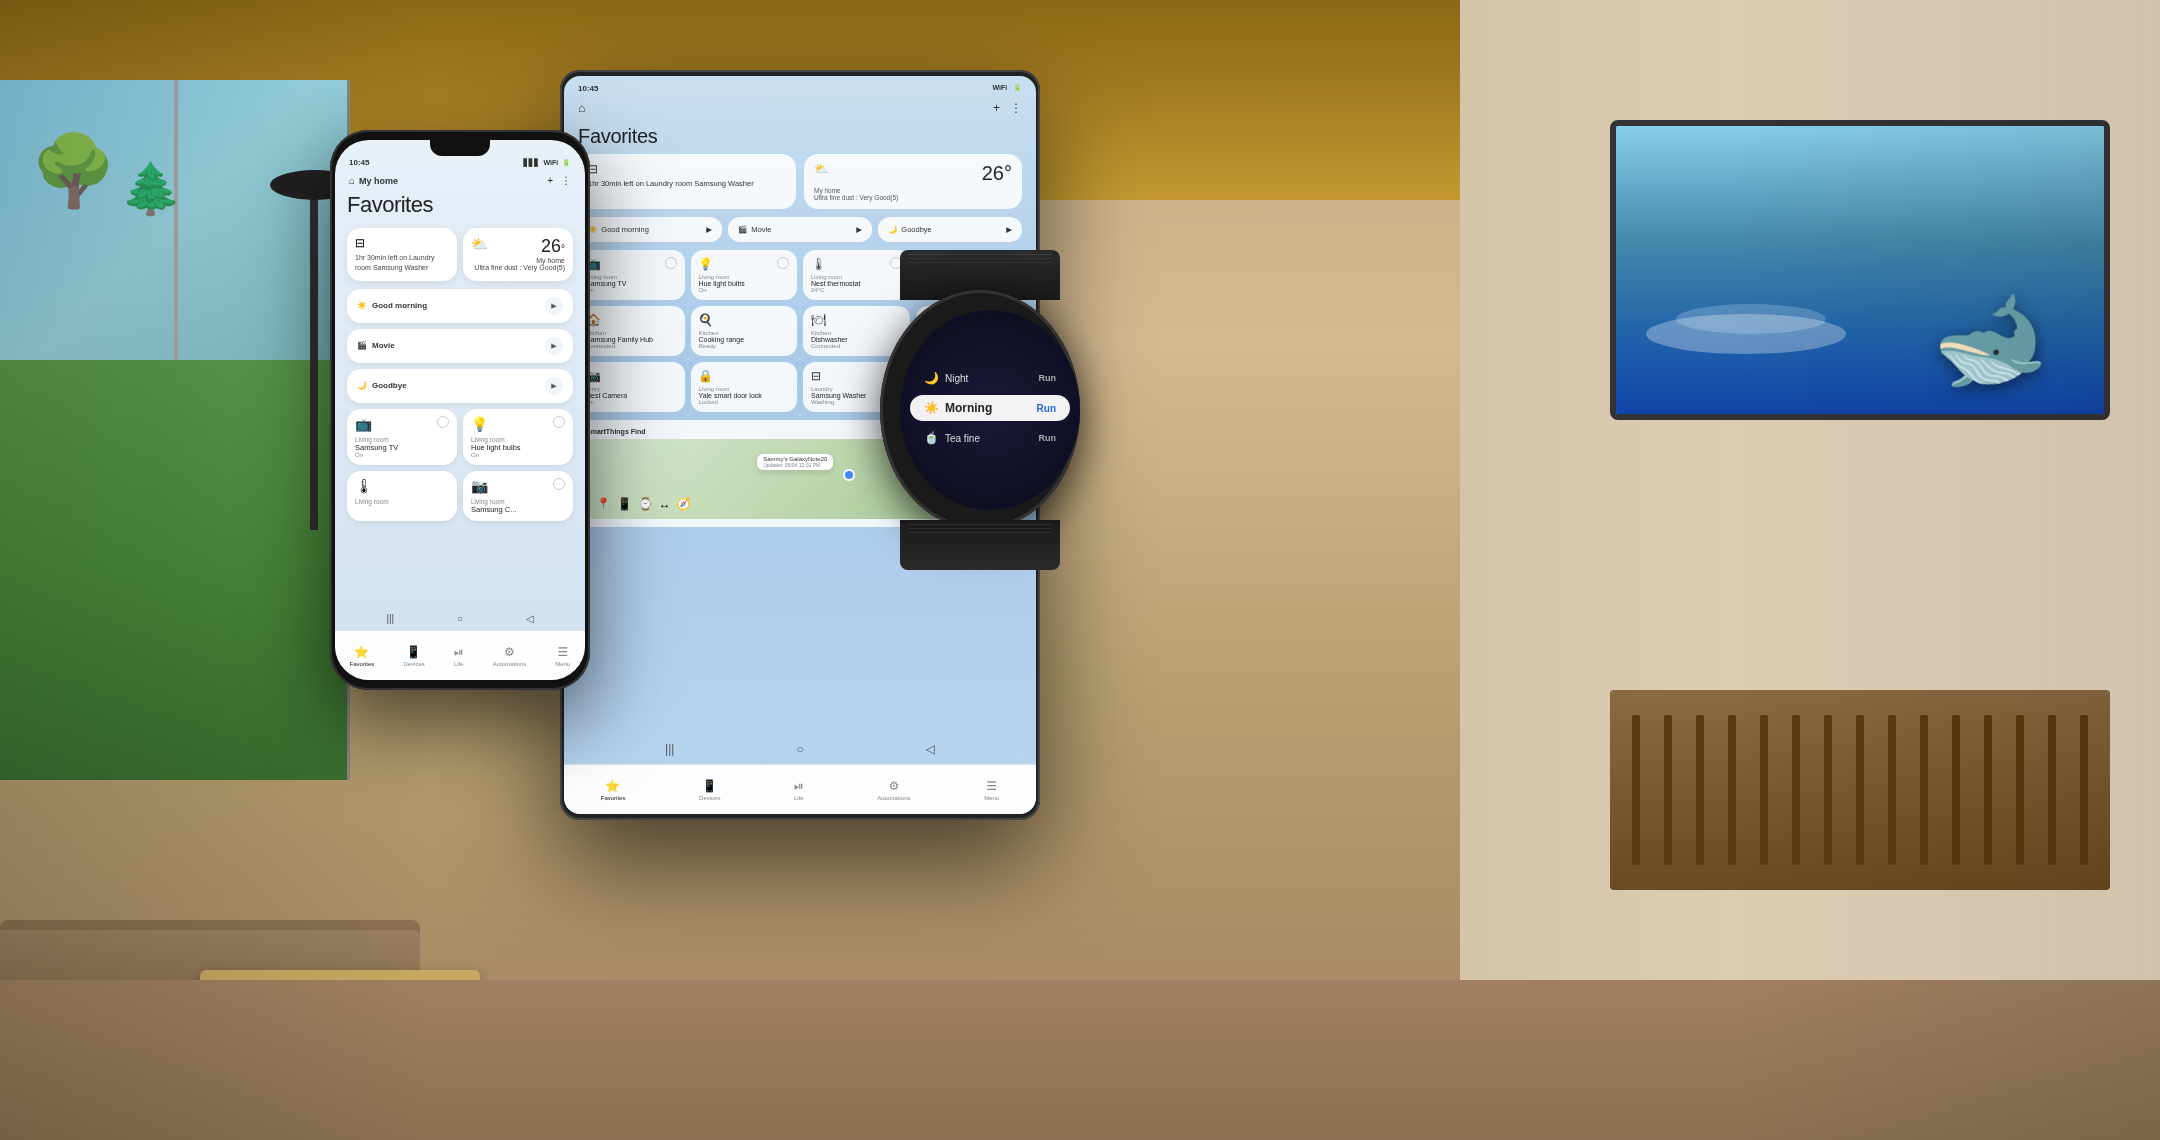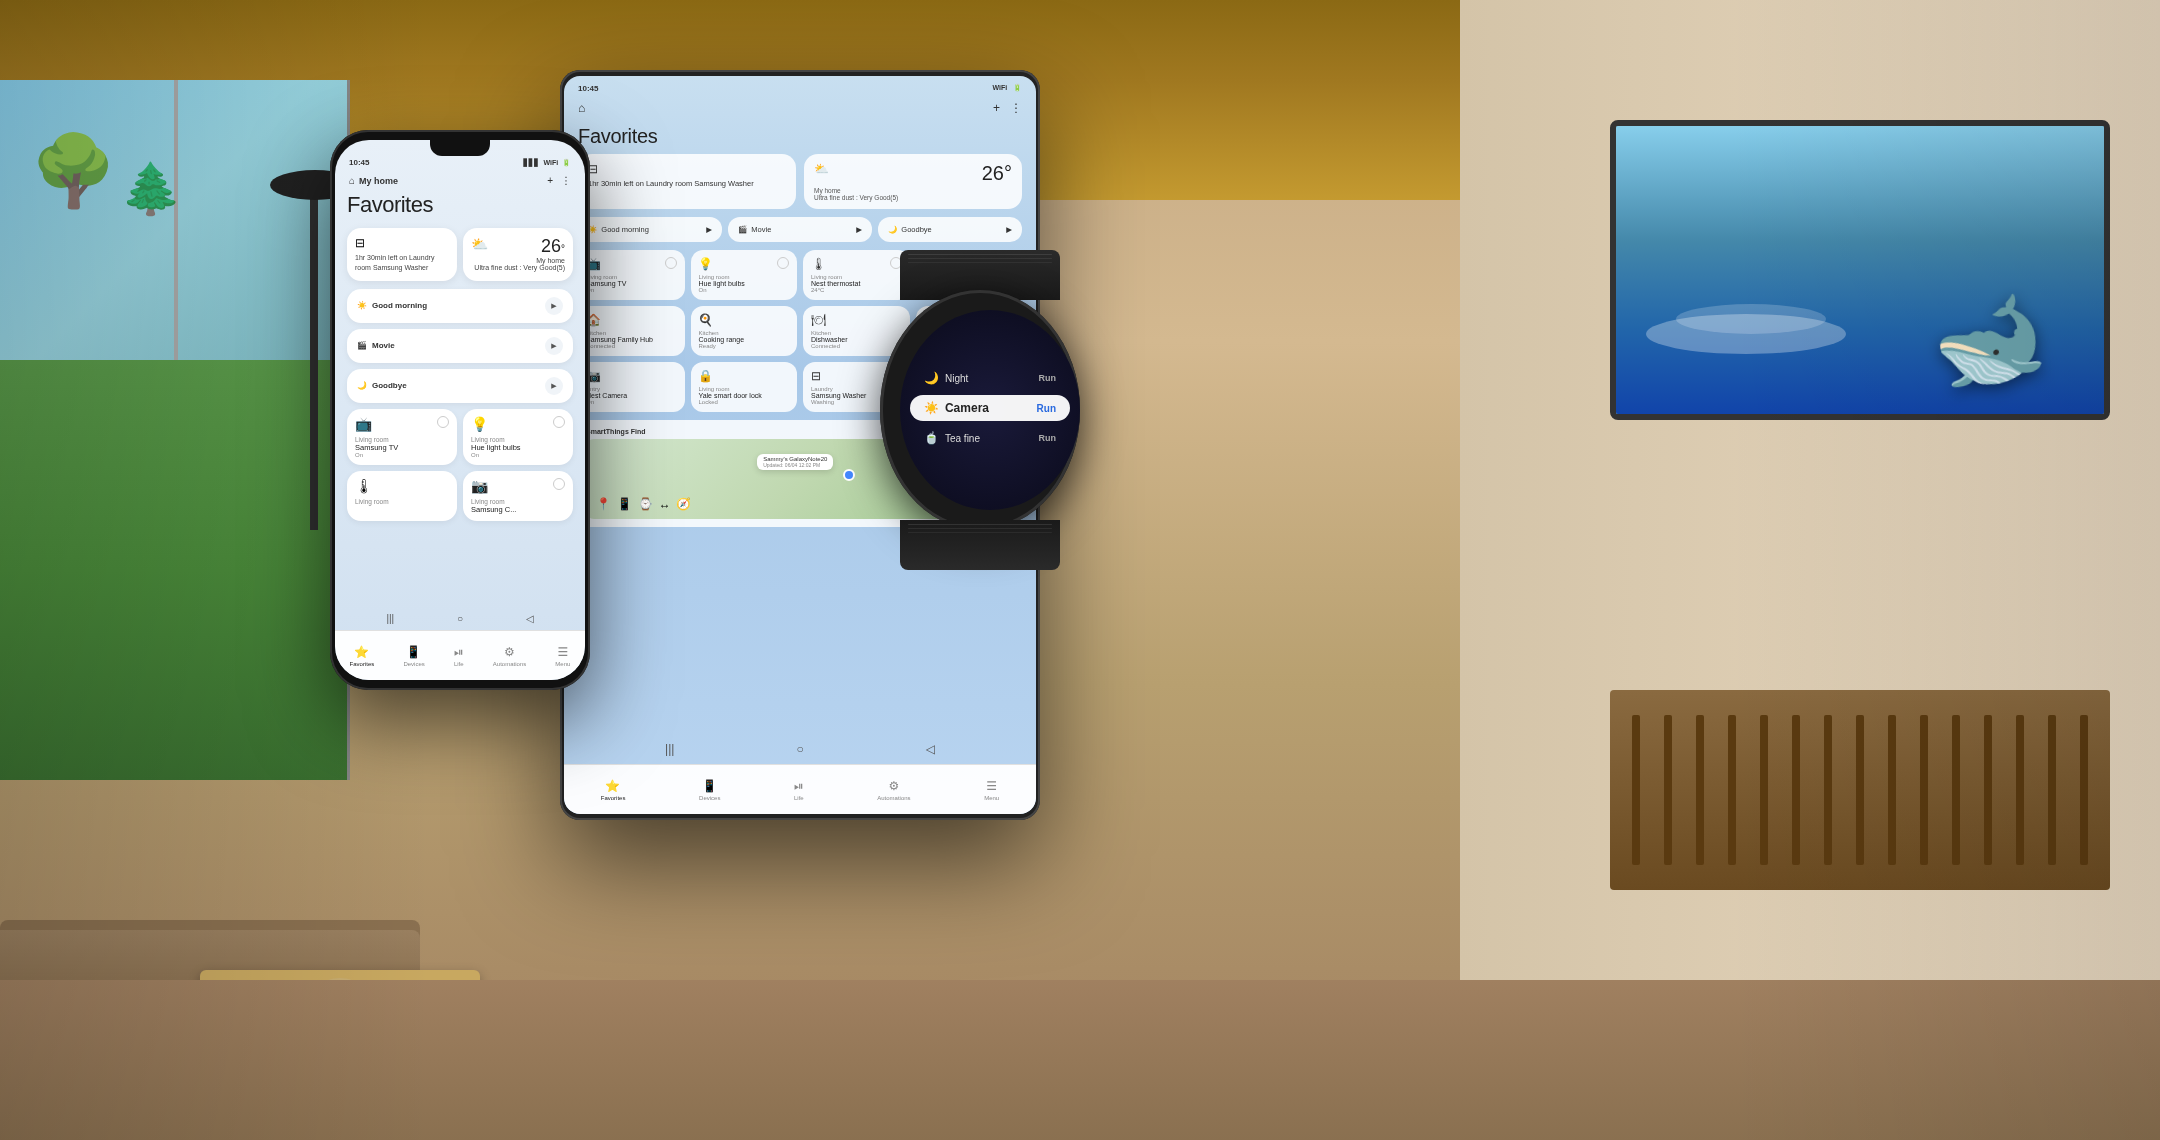--- a/index.html
+++ b/index.html
@@ -929,21 +929,21 @@
         <div style="display:flex;align-items:center;gap:6px;">
           <span class="watch-icon-moon">🌙</span>
           <span class="watch-scene-label watch-label-light">Night</span>
         </div>
         <span class="watch-scene-run watch-run-light">Run</span>
       </div>
 
       <div class="watch-scene-row highlighted">
         <div style="display:flex;align-items:center;gap:6px;">
           <span class="watch-icon-sun">☀️</span>
-          <span class="watch-scene-label watch-label-dark" style="font-weight:700;font-size:12px;">Camera</span>
+          <span class="watch-scene-label watch-label-dark" style="font-weight:700;font-size:12px;">Morning</span>
         </div>
         <span class="watch-scene-run watch-run-highlighted" style="font-size:10px;font-weight:700;">Run</span>
       </div>
 
       <div class="watch-scene-row">
         <div style="display:flex;align-items:center;gap:6px;">
           <span class="watch-icon-tea">🍵</span>
           <span class="watch-scene-label watch-label-light">Tea fine</span>
         </div>
         <span class="watch-scene-run watch-run-light">Run</span>

